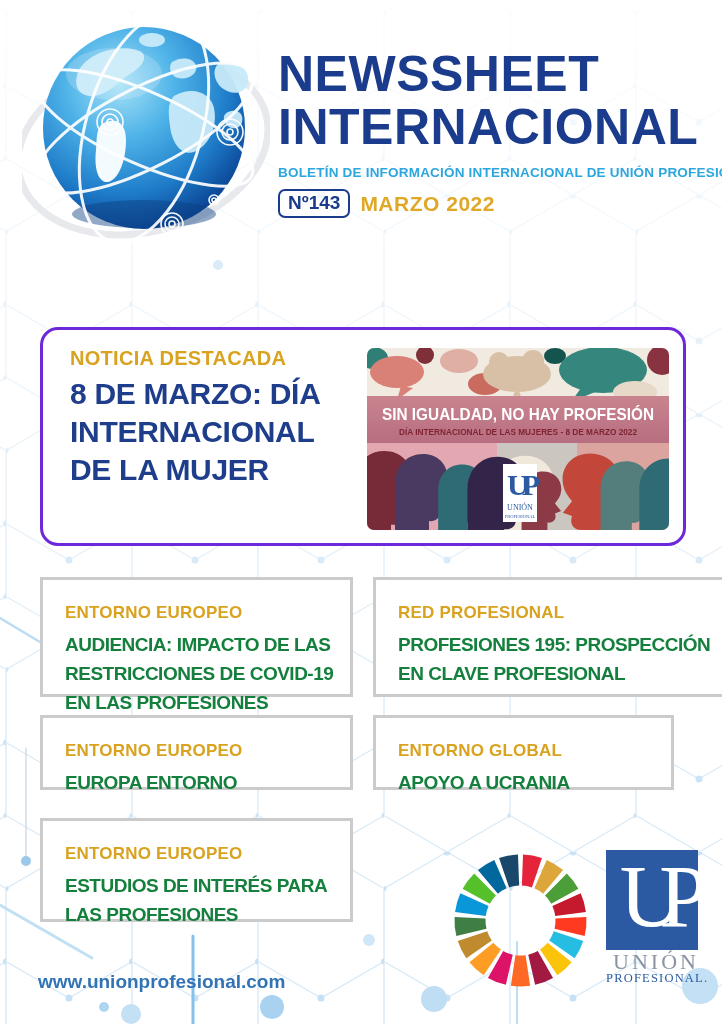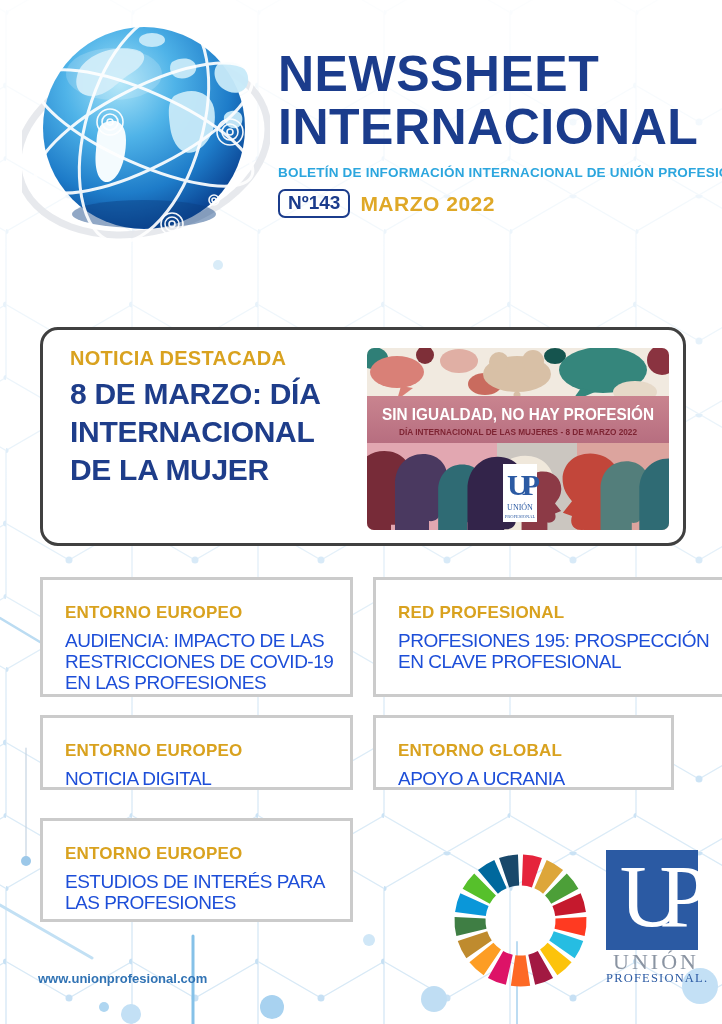--- a/index.html
+++ b/index.html
@@ -25,21 +25,21 @@
   }
   .issue-row{margin-top:9px;display:flex;align-items:center;}
   .issue-box{
     border:2px solid #1B3C8C;border-radius:7px;padding:1px 8px 2px 8px;
     font-size:19px;font-weight:bold;color:#1B3C8C;
   }
   .issue-date{margin-left:10px;font-size:21px;font-weight:bold;color:#DFA827;letter-spacing:.5px;}
   
   #featured-card{
     left:40px;top:327px;width:646px;height:219px;background:#fff;
-    border:3px solid #404040;border-radius:18px;z-index:2;box-sizing:border-box;
+    border:3px solid #6d28d9;border-radius:18px;z-index:2;box-sizing:border-box;
   }
   .feat-tag{
     position:absolute;left:27px;top:17px;font-size:20px;font-weight:bold;
     color:#D9A21F;letter-spacing:.3px;
   }
   .feat-title{
     position:absolute;left:27px;top:45px;width:292px;font-size:30px;line-height:38px;
     font-weight:bold;color:#1E3D8A;letter-spacing:-.3px;
   }
   #featured-image{
@@ -51,25 +51,25 @@
     position:absolute;background:#fff;border:3px solid #CBCBCB;box-sizing:border-box;
     padding:23px 10px 0 22px;z-index:2;
   }
   #card-0{left:40px;top:577px;width:313px;height:120px;}
   #card-1{left:373px;top:577px;width:361px;height:120px;}
   #card-2{left:40px;top:715px;width:313px;height:75px;}
   #card-3{left:373px;top:715px;width:301px;height:75px;}
   #card-4{left:40px;top:818px;width:313px;height:104px;}
   .card-tag{font-size:17px;font-weight:bold;color:#D9A21F;letter-spacing:.2px;}
   .card-title{
-    margin-top:7px;font-size:19px;line-height:21px;font-weight:normal;color:#1d4ed8;
+    margin-top:7px;font-size:19px;line-height:29px;font-weight:bold;color:#15803d;
     letter-spacing:-.5px;
   }
   
-  #site-url{left:38px;top:971px;font-size:13px;font-weight:bold;color:#3173B4;z-index:2;}
+  #site-url{left:38px;top:971px;font-size:19px;font-weight:bold;color:#3173B4;z-index:2;}
   #sdg-wheel{left:452px;top:852px;width:137px;height:137px;z-index:2;}
   #up-logo{left:606px;top:850px;width:100px;z-index:2;text-align:center;}
   #up-logo svg{display:block;}
   .up-union{
     font-family:"Liberation Serif", serif;font-size:22px;color:#8A94A2;
     letter-spacing:3px;margin-top:2px;line-height:20px;
   }
   .up-prof{
     font-family:"Liberation Serif", serif;font-size:12.5px;color:#2B5AA3;
     letter-spacing:1.2px;line-height:13px;
@@ -249,21 +249,21 @@
 <div id="card-0" class="card">
   <div class="card-tag">ENTORNO EUROPEO</div>
   <div class="card-title">AUDIENCIA: IMPACTO DE LAS RESTRICCIONES DE COVID-19 EN LAS PROFESIONES</div>
 </div>
 <div id="card-1" class="card">
   <div class="card-tag">RED PROFESIONAL</div>
   <div class="card-title">PROFESIONES 195: PROSPECCIÓN EN CLAVE PROFESIONAL</div>
 </div>
 <div id="card-2" class="card">
   <div class="card-tag">ENTORNO EUROPEO</div>
-  <div class="card-title">NOTICIA DIGITAL</div>
+  <div class="card-title">EUROPA ENTORNO</div>
 </div>
 <div id="card-3" class="card">
   <div class="card-tag">ENTORNO GLOBAL</div>
   <div class="card-title">APOYO A UCRANIA</div>
 </div>
 <div id="card-4" class="card">
   <div class="card-tag">ENTORNO EUROPEO</div>
   <div class="card-title">ESTUDIOS DE INTERÉS PARA LAS PROFESIONES</div>
 </div>
 

